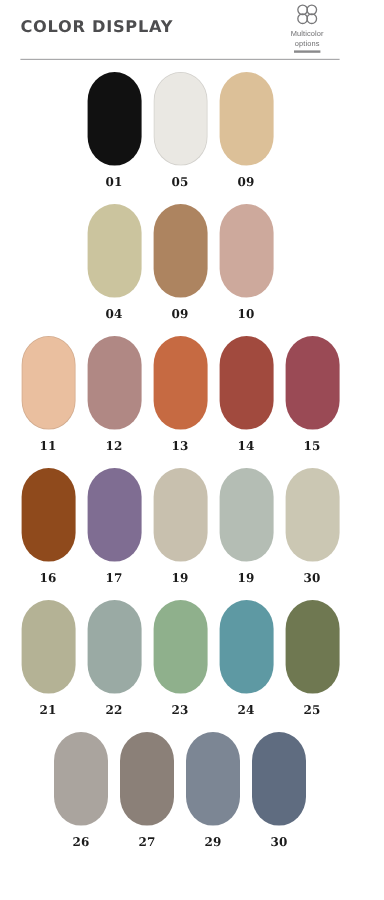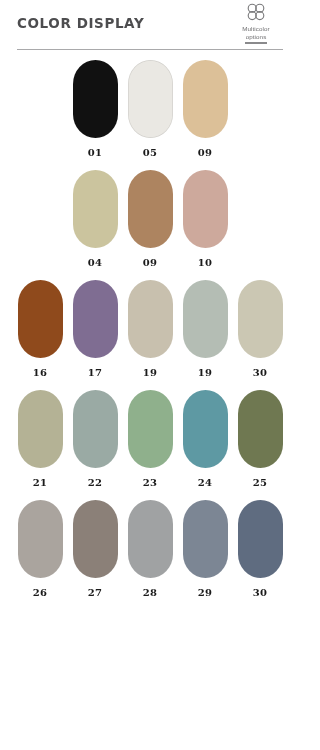--- a/index.html
+++ b/index.html
@@ -162,20 +162,42 @@
           <div class="swatch" style="background: rgb(173, 132, 96);"></div>
           <div class="cell-label">09</div>
         </div>
         <div class="cell">
           <div class="swatch" style="background: rgb(205, 169, 156);"></div>
           <div class="cell-label">10</div>
         </div>
       </div>
       <div class="row">
         <div class="cell">
+          <div class="swatch light-edge" style="background: rgb(234, 191, 159);"></div>
+          <div class="cell-label">11</div>
+        </div>
+        <div class="cell">
+          <div class="swatch" style="background: rgb(176, 136, 132);"></div>
+          <div class="cell-label">12</div>
+        </div>
+        <div class="cell">
+          <div class="swatch" style="background: rgb(198, 106, 66);"></div>
+          <div class="cell-label">13</div>
+        </div>
+        <div class="cell">
+          <div class="swatch" style="background: rgb(161, 74, 62);"></div>
+          <div class="cell-label">14</div>
+        </div>
+        <div class="cell">
+          <div class="swatch" style="background: rgb(154, 74, 85);"></div>
+          <div class="cell-label">15</div>
+        </div>
+      </div>
+      <div class="row">
+        <div class="cell">
           <div class="swatch" style="background: rgb(143, 74, 28);"></div>
           <div class="cell-label">16</div>
         </div>
         <div class="cell">
           <div class="swatch" style="background: rgb(127, 109, 146);"></div>
           <div class="cell-label">17</div>
         </div>
         <div class="cell">
           <div class="swatch" style="background: rgb(200, 192, 174);"></div>
           <div class="cell-label">19</div>
@@ -214,24 +236,20 @@
       <div class="row">
         <div class="cell">
           <div class="swatch" style="background: rgb(170, 164, 158);"></div>
           <div class="cell-label">26</div>
         </div>
         <div class="cell">
           <div class="swatch" style="background: rgb(139, 128, 120);"></div>
           <div class="cell-label">27</div>
         </div>
         <div class="cell">
-          <div class="swatch" style="background: rgb(160, 162, 163);"></div>
-          <div class="cell-label">28</div>
-        </div>
-        <div class="cell">
           <div class="swatch" style="background: rgb(124, 134, 148);"></div>
           <div class="cell-label">29</div>
         </div>
         <div class="cell">
           <div class="swatch" style="background: rgb(95, 108, 128);"></div>
           <div class="cell-label">30</div>
         </div>
       </div>
     </div>
 

